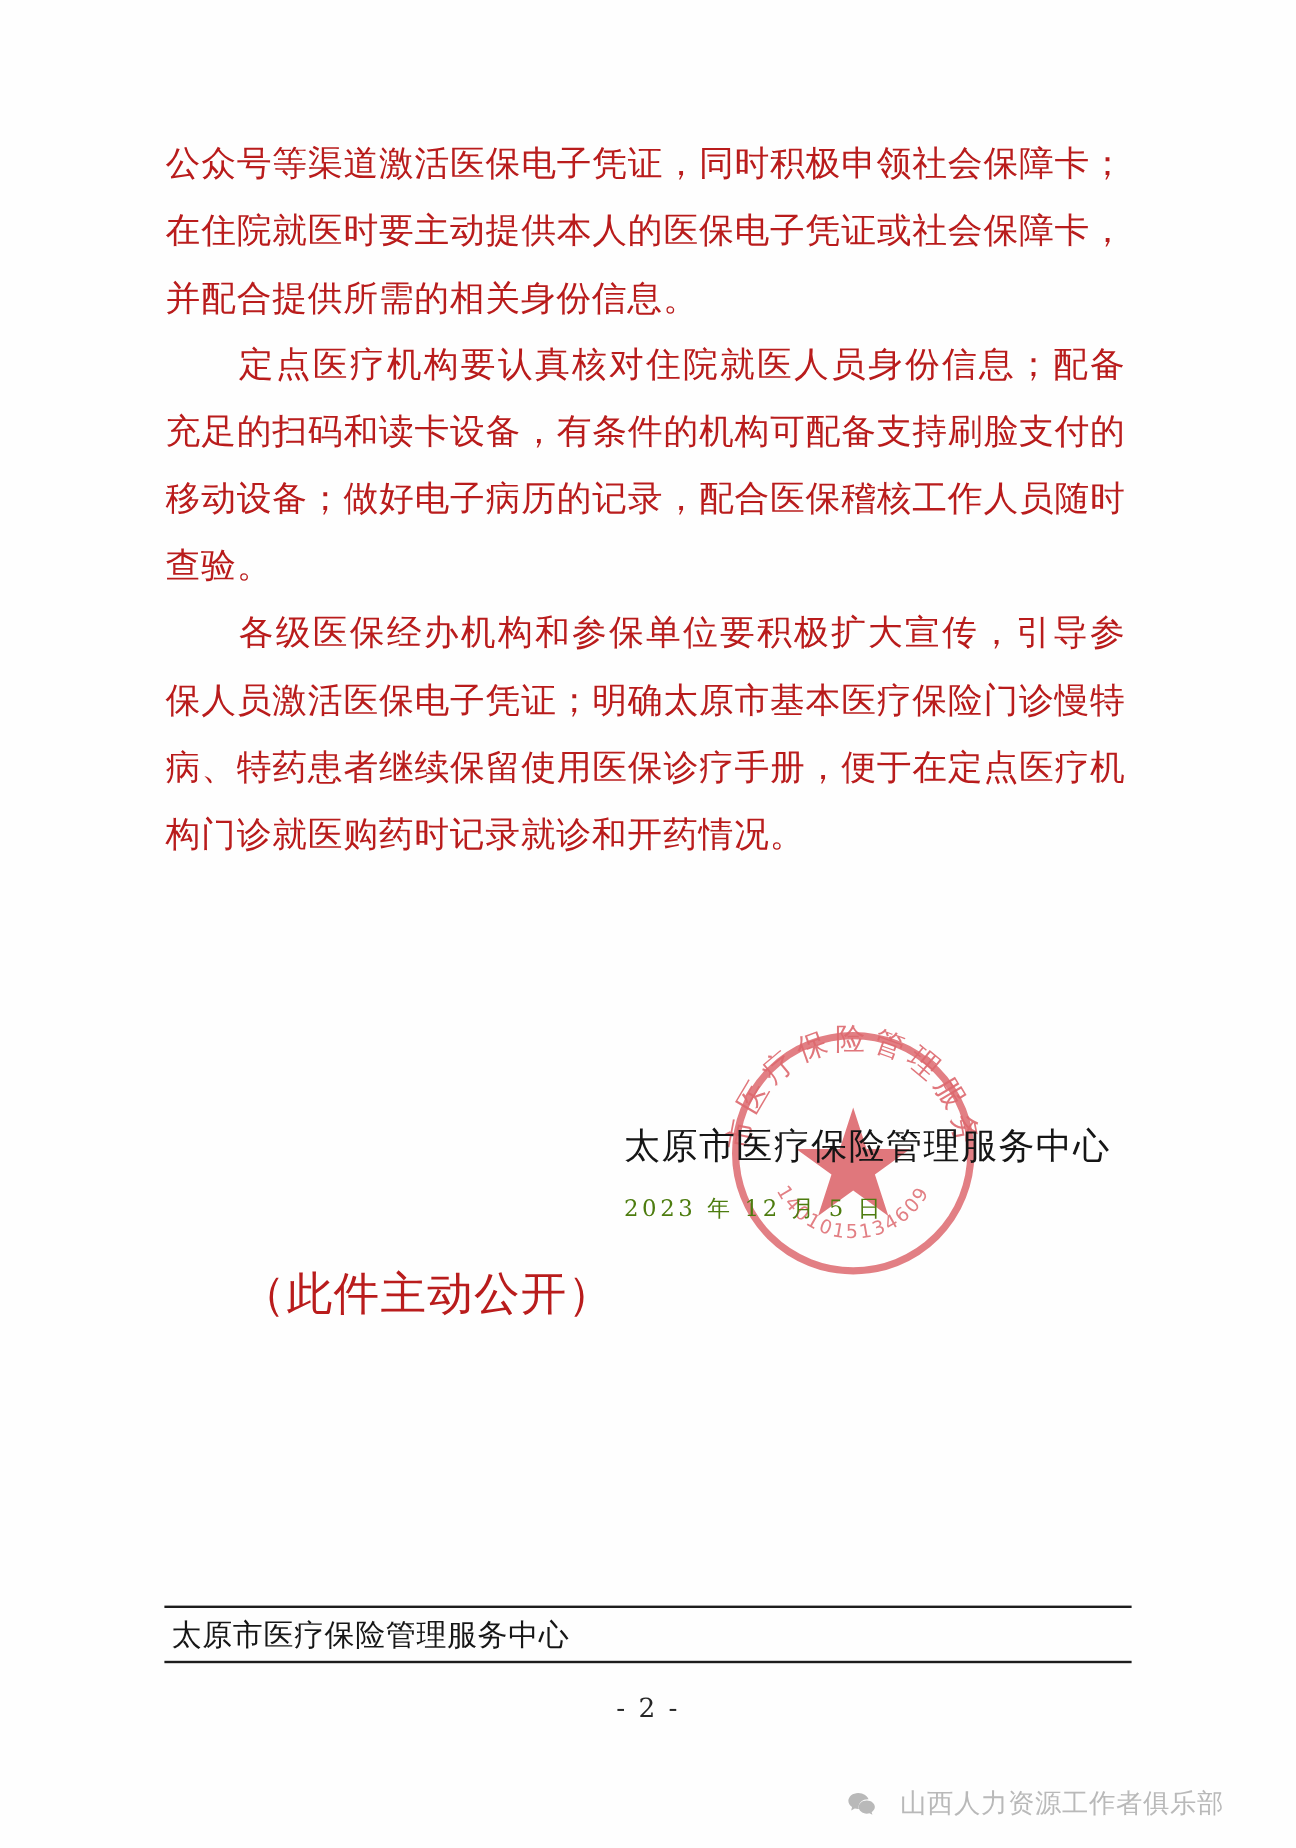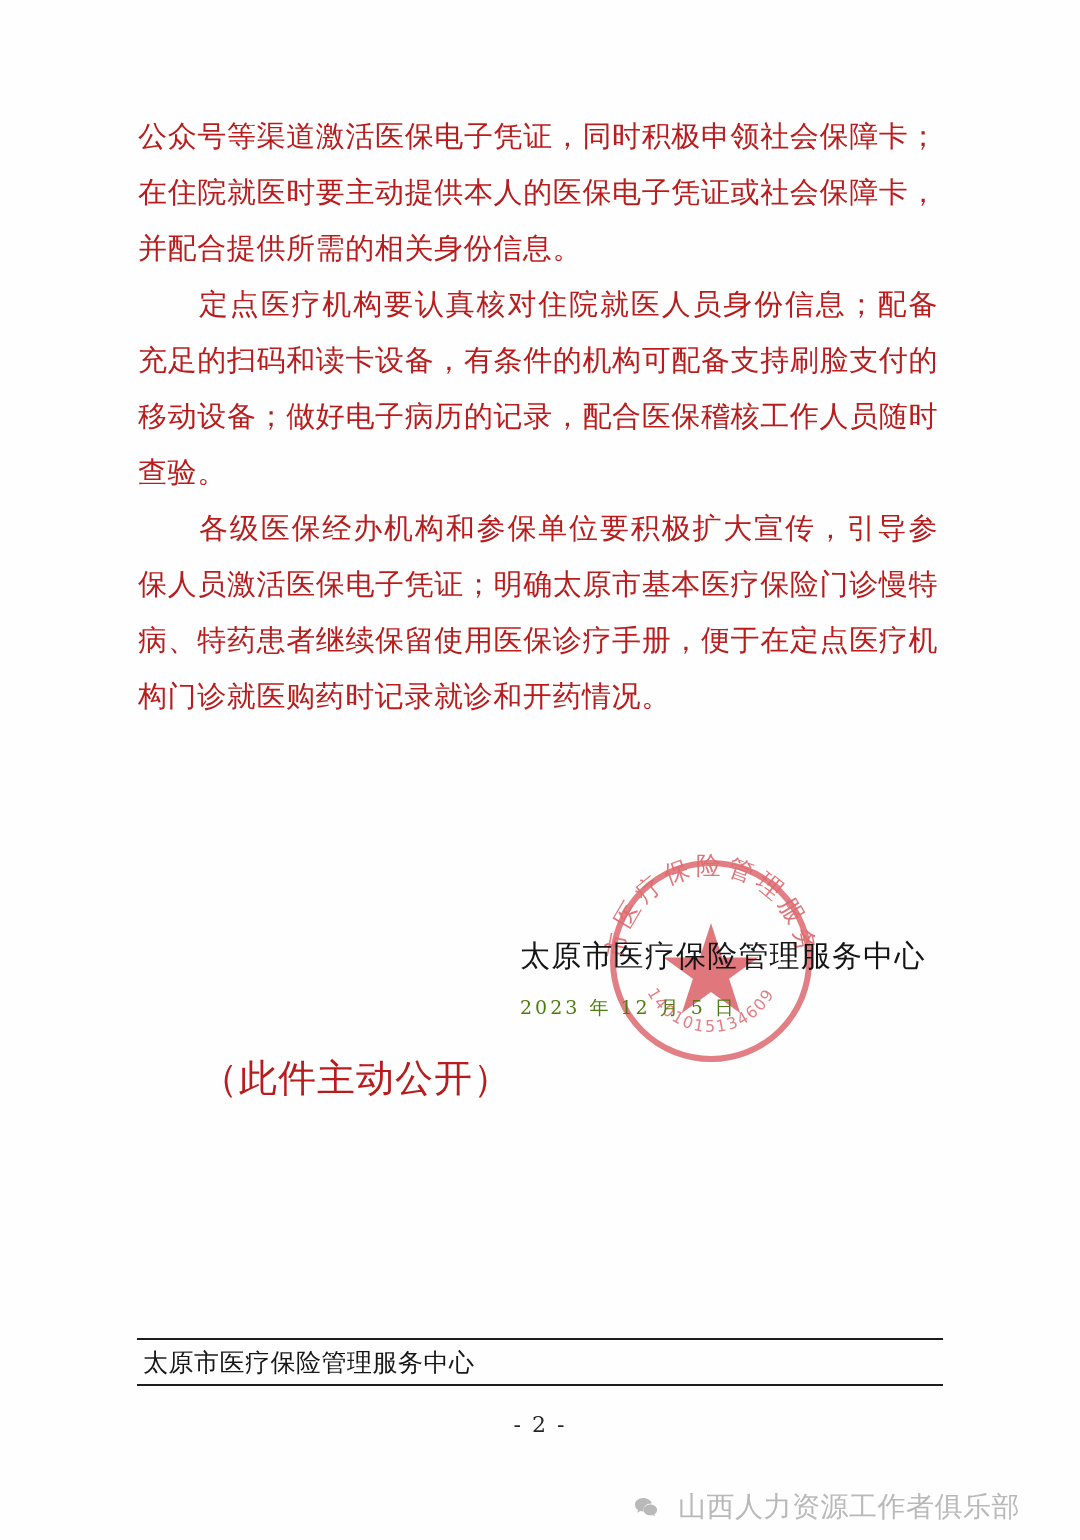--- a/index.html
+++ b/index.html
@@ -139,21 +139,21 @@
   
   .wechat-tag {
     position: absolute;
     right: 60px;
     top: 1488px;
     display: flex;
     align-items: center;
     gap: 19px;
     color: #b9b9b9;
     font-family: "Liberation Sans", sans-serif;
-    font-size: 28px;
+    font-size: 22px;
     letter-spacing: 0.5px;
     white-space: nowrap;
     justify-content: flex-end;
   }
   .wechat-icon {
     width: 26px;
     height: 26px;
     flex: 0 0 26px;
     display: block;
   }

